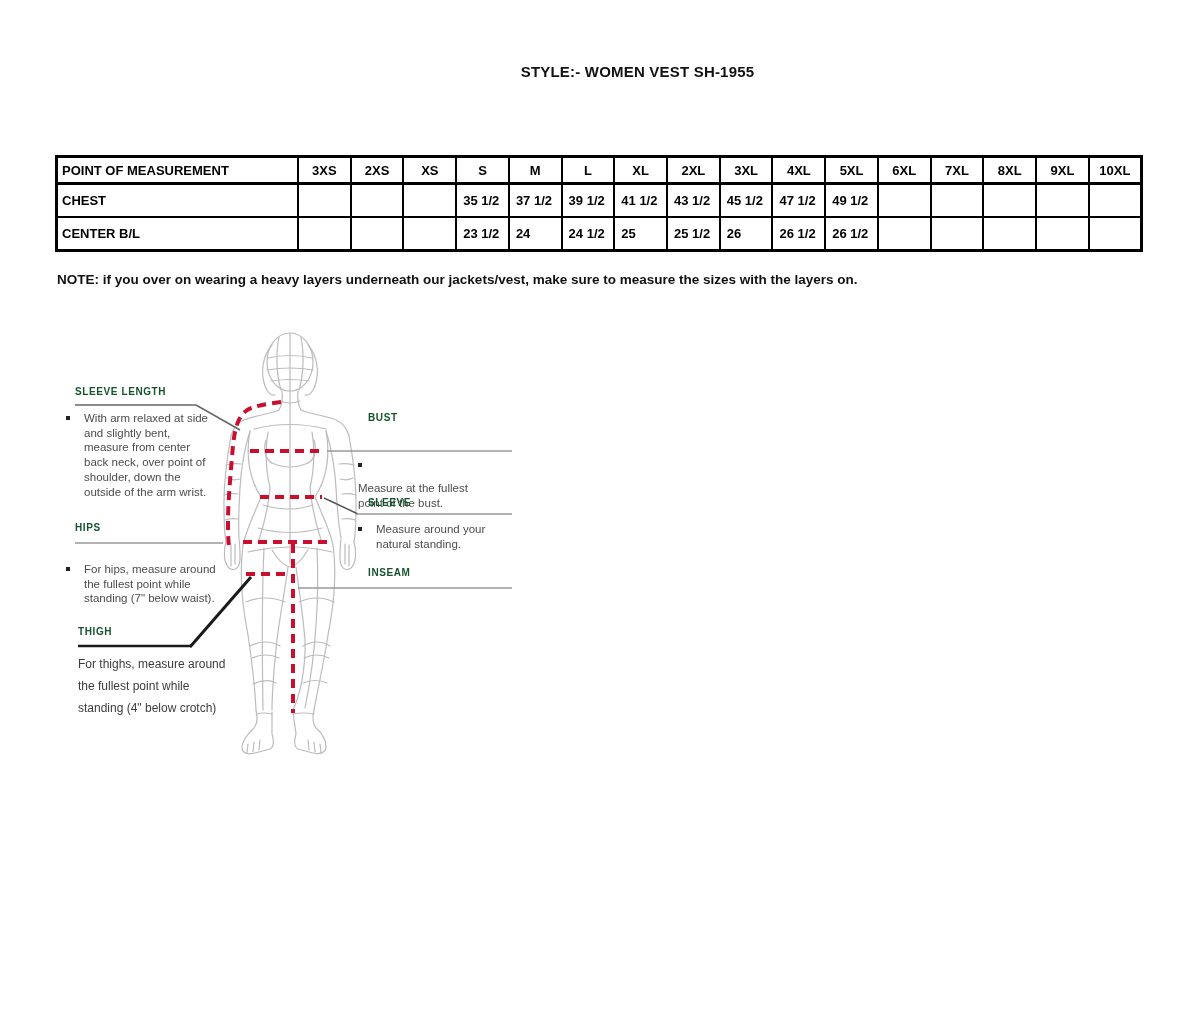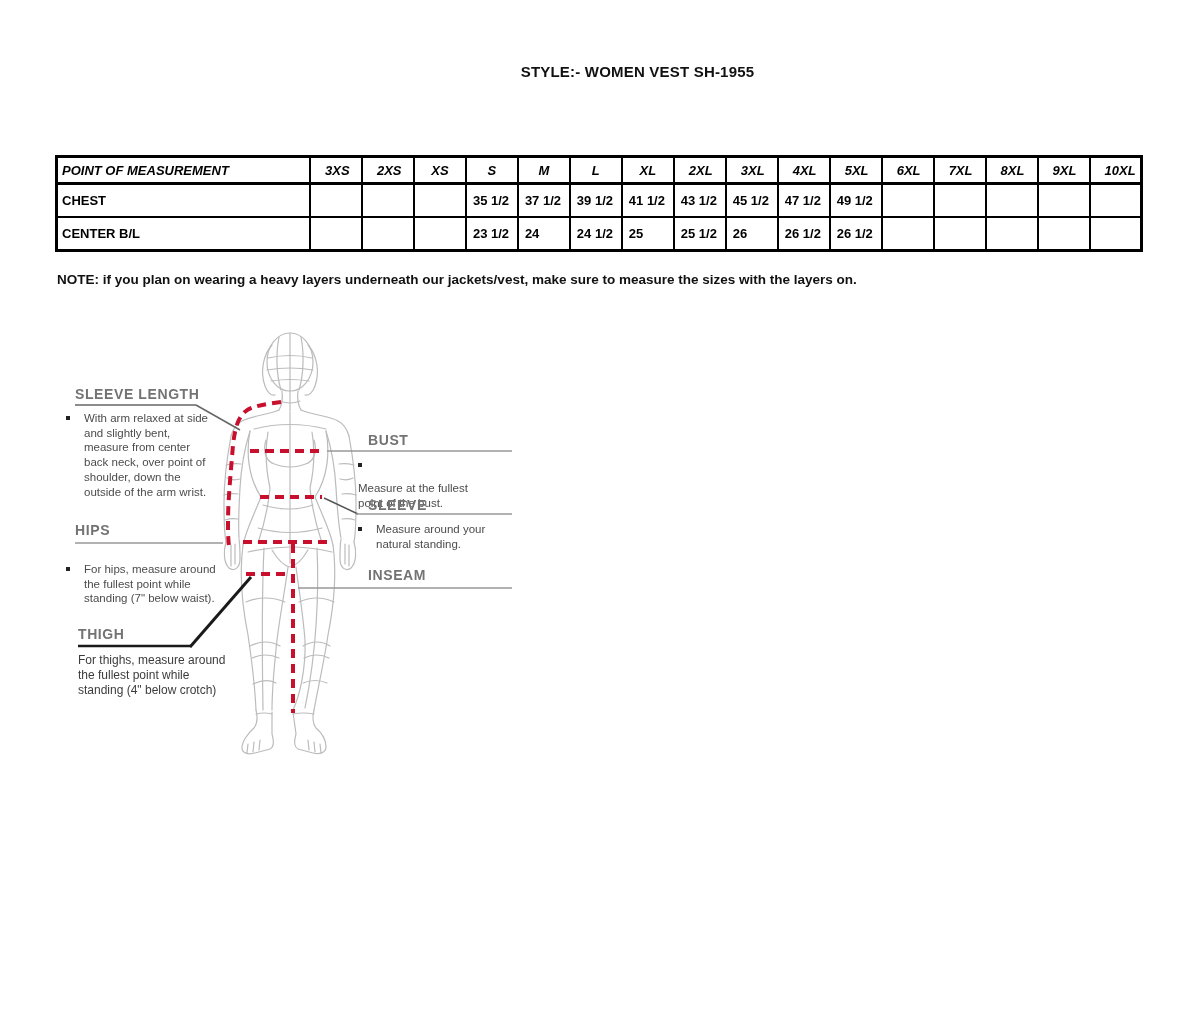--- a/index.html
+++ b/index.html
@@ -5,35 +5,35 @@
   html,body{margin:0;padding:0;background:#fff;}
   .page{position:relative;width:1200px;height:854px;background:#fff;overflow:hidden;
         font-family:"Liberation Sans",sans-serif;}
   .title{position:absolute;left:0;top:63px;width:1275px;text-align:center;
          font-size:15px;font-weight:bold;color:#111;letter-spacing:.2px;}
   .size-table{position:absolute;left:55px;top:155px;width:1088px;
               border-collapse:collapse;table-layout:fixed;
               font-size:13px;font-weight:bold;color:#000;}
   .size-table,.size-table th,.size-table td{border:2px solid #000;}
   .size-table{border-width:3px;}
-  .size-table th{height:24px;text-align:center;padding:0 14px;border-bottom-width:3px;font-style:italic;}
+  .size-table th{height:24px;text-align:center;padding:0 2px;border-bottom-width:3px;}
   .size-table th.col-label{width:233px;text-align:left;padding-left:4px;}
   .size-table td{height:31px;text-align:left;padding:0 1px 0 6px;vertical-align:middle;}
   .size-table td.row-head{padding-left:4px;}
   .note{position:absolute;left:57px;top:272px;font-size:13.5px;font-weight:bold;color:#111;}
   .fig-svg{position:absolute;left:0;top:0;z-index:0;pointer-events:none;}
-  .m-label{position:absolute;z-index:2;font-size:14px;font-weight:600;color:#737373;
+  .m-label{position:absolute;z-index:2;font-size:10px;font-weight:600;color:#14532d;
            letter-spacing:.6px;white-space:nowrap;}
   .m-desc{position:absolute;z-index:2;display:flex;gap:14px;
           font-size:11.5px;line-height:14.7px;color:#4c4c4c;}
   .m-desc .bullet{flex:0 0 auto;width:4px;height:4px;background:#222;margin-top:5px;}
   .m-desc .txt{display:block;}
   .desc-sleeve .txt{width:128px;}
   .desc-hips .txt{width:150px;}
-  .desc-thigh{color:#3c3c3c;font-size:12px;line-height:15px;}
+  .desc-thigh{color:#3c3c3c;font-size:12px;line-height:22px;}
   .desc-thigh .txt{width:152px;}
   .desc-bust .txt{width:132px;}
   .desc-waist .txt{width:136px;}
   .desc-inseam .txt{width:156px;}
 </style>
 </head>
 <body>
 
 <div class="page">
 
@@ -96,21 +96,21 @@
           <td>26 1/2</td>
           <td></td>
           <td></td>
           <td></td>
           <td></td>
           <td></td>
         </tr>
       </tbody>
     </table>
 
-  <div class="note">NOTE: if you plan on wearing a heavy layers underneath our jackets/vest, make sure to measure the sizes with the layers on.</div>
+  <div class="note">NOTE: if you over on wearing a heavy layers underneath our jackets/vest, make sure to measure the sizes with the layers on.</div>
 
   <svg class="fig-svg" width="1200" height="1026" viewBox="0 0 1200 1026">
     <g fill="none" stroke="#bcbcbc" stroke-width="1.2" stroke-linecap="round">
 
       <ellipse cx="290" cy="362" rx="23" ry="29"></ellipse>
       <path d="M272,345 C263,355 260,372 265,386 C267,392 271,396 275,395"></path>
       <path d="M308,345 C317,355 320,372 315,386 C313,392 309,396 305,395"></path>
       <path d="M290,333 V391"></path>
       <path d="M279,337 C276,352 276,374 281,390"></path>
       <path d="M301,337 C304,352 304,374 299,390"></path>
@@ -205,21 +205,21 @@
   <div class="m-desc desc-hips" style="left:66px;top:562px;">
     <span class="bullet"></span>
     <span class="txt">For hips, measure around the fullest point while standing (7" below waist).</span>
   </div>
 
   <div class="m-label" style="left:78px;top:626px;">THIGH</div>
   <div class="m-desc desc-thigh" style="left:78px;top:653px;">
     <span class="txt">For thighs, measure around the fullest point while standing (4" below crotch)</span>
   </div>
 
-  <div class="m-label" style="left:368px;top:432px;text-align:right;">BUST</div>
+  <div class="m-label" style="left:368px;top:412px;text-align:right;">BUST</div>
   <div class="m-desc desc-bust" style="left:358px;top:458px;flex-direction:column;">
     <span class="bullet"></span>
     <span class="txt">Measure at the fullest point of the bust.</span>
   </div>
 
   <div class="m-label" style="left:368px;top:497px;">SLEEVE</div>
   <div class="m-desc desc-waist" style="left:358px;top:522px;">
     <span class="bullet"></span>
     <span class="txt">Measure around your natural standing.</span>
   </div>

